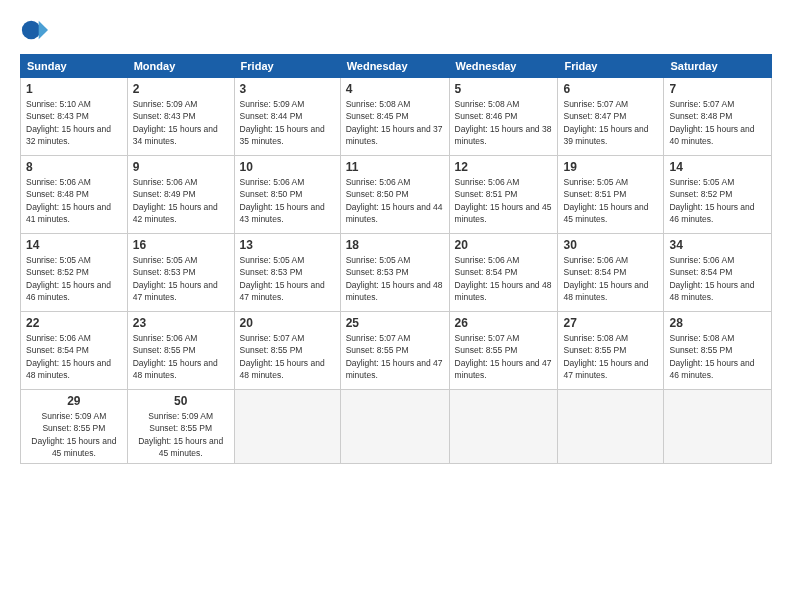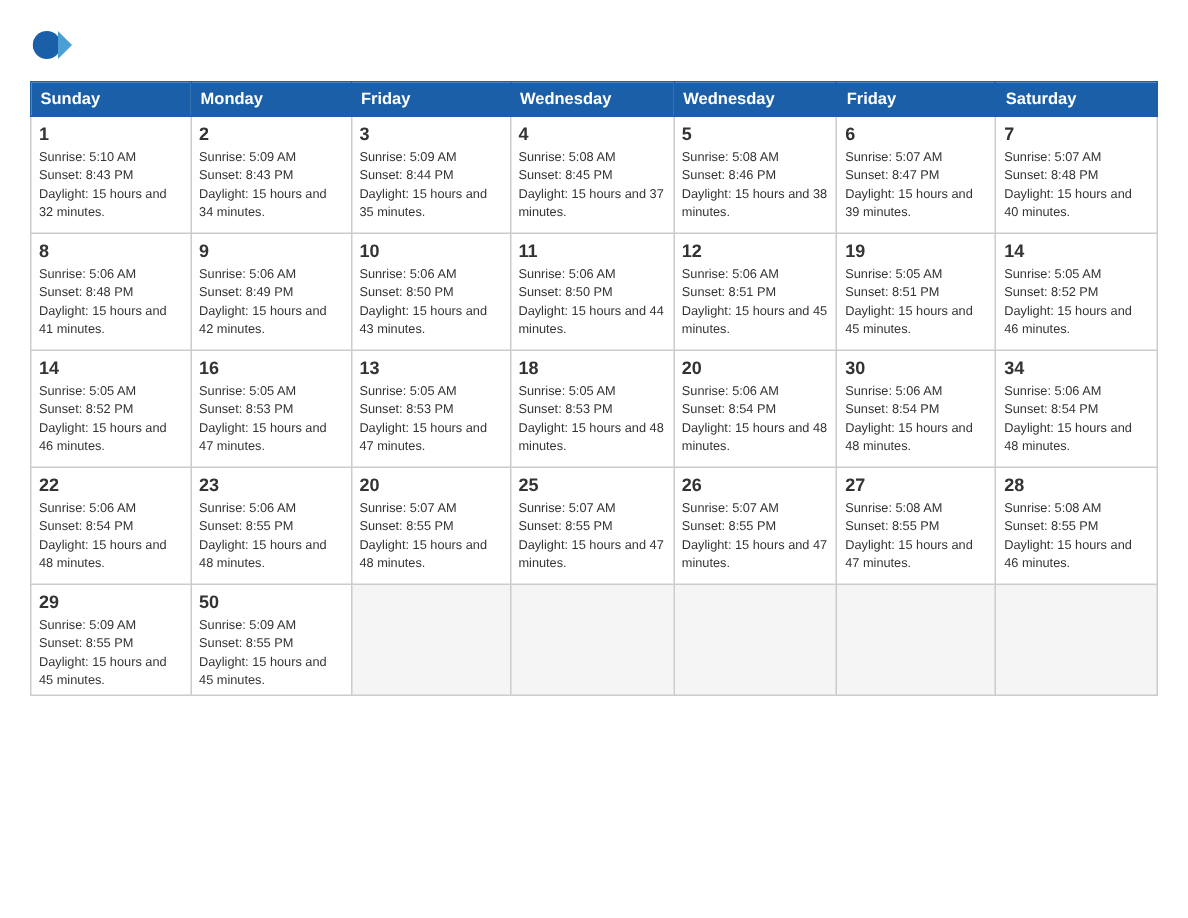--- a/index.html
+++ b/index.html
@@ -83,20 +83,21 @@
     .day-info {
       font-size: 8.5px;
       color: #333;
       line-height: 1.45;
     }
     .empty-cell {
       background: #f5f5f5;
     }
     tr:last-child td {
       height: 68px;
+      text-align: center;
     }
   </style>
 </head>
 <body>
 
 <div class="page">
   <div class="header">
     <div class="logo">
       <svg class="logo-icon" viewBox="0 0 30 30">
         <circle cx="12" cy="15" r="10" fill="#1a5fa8"></circle>

